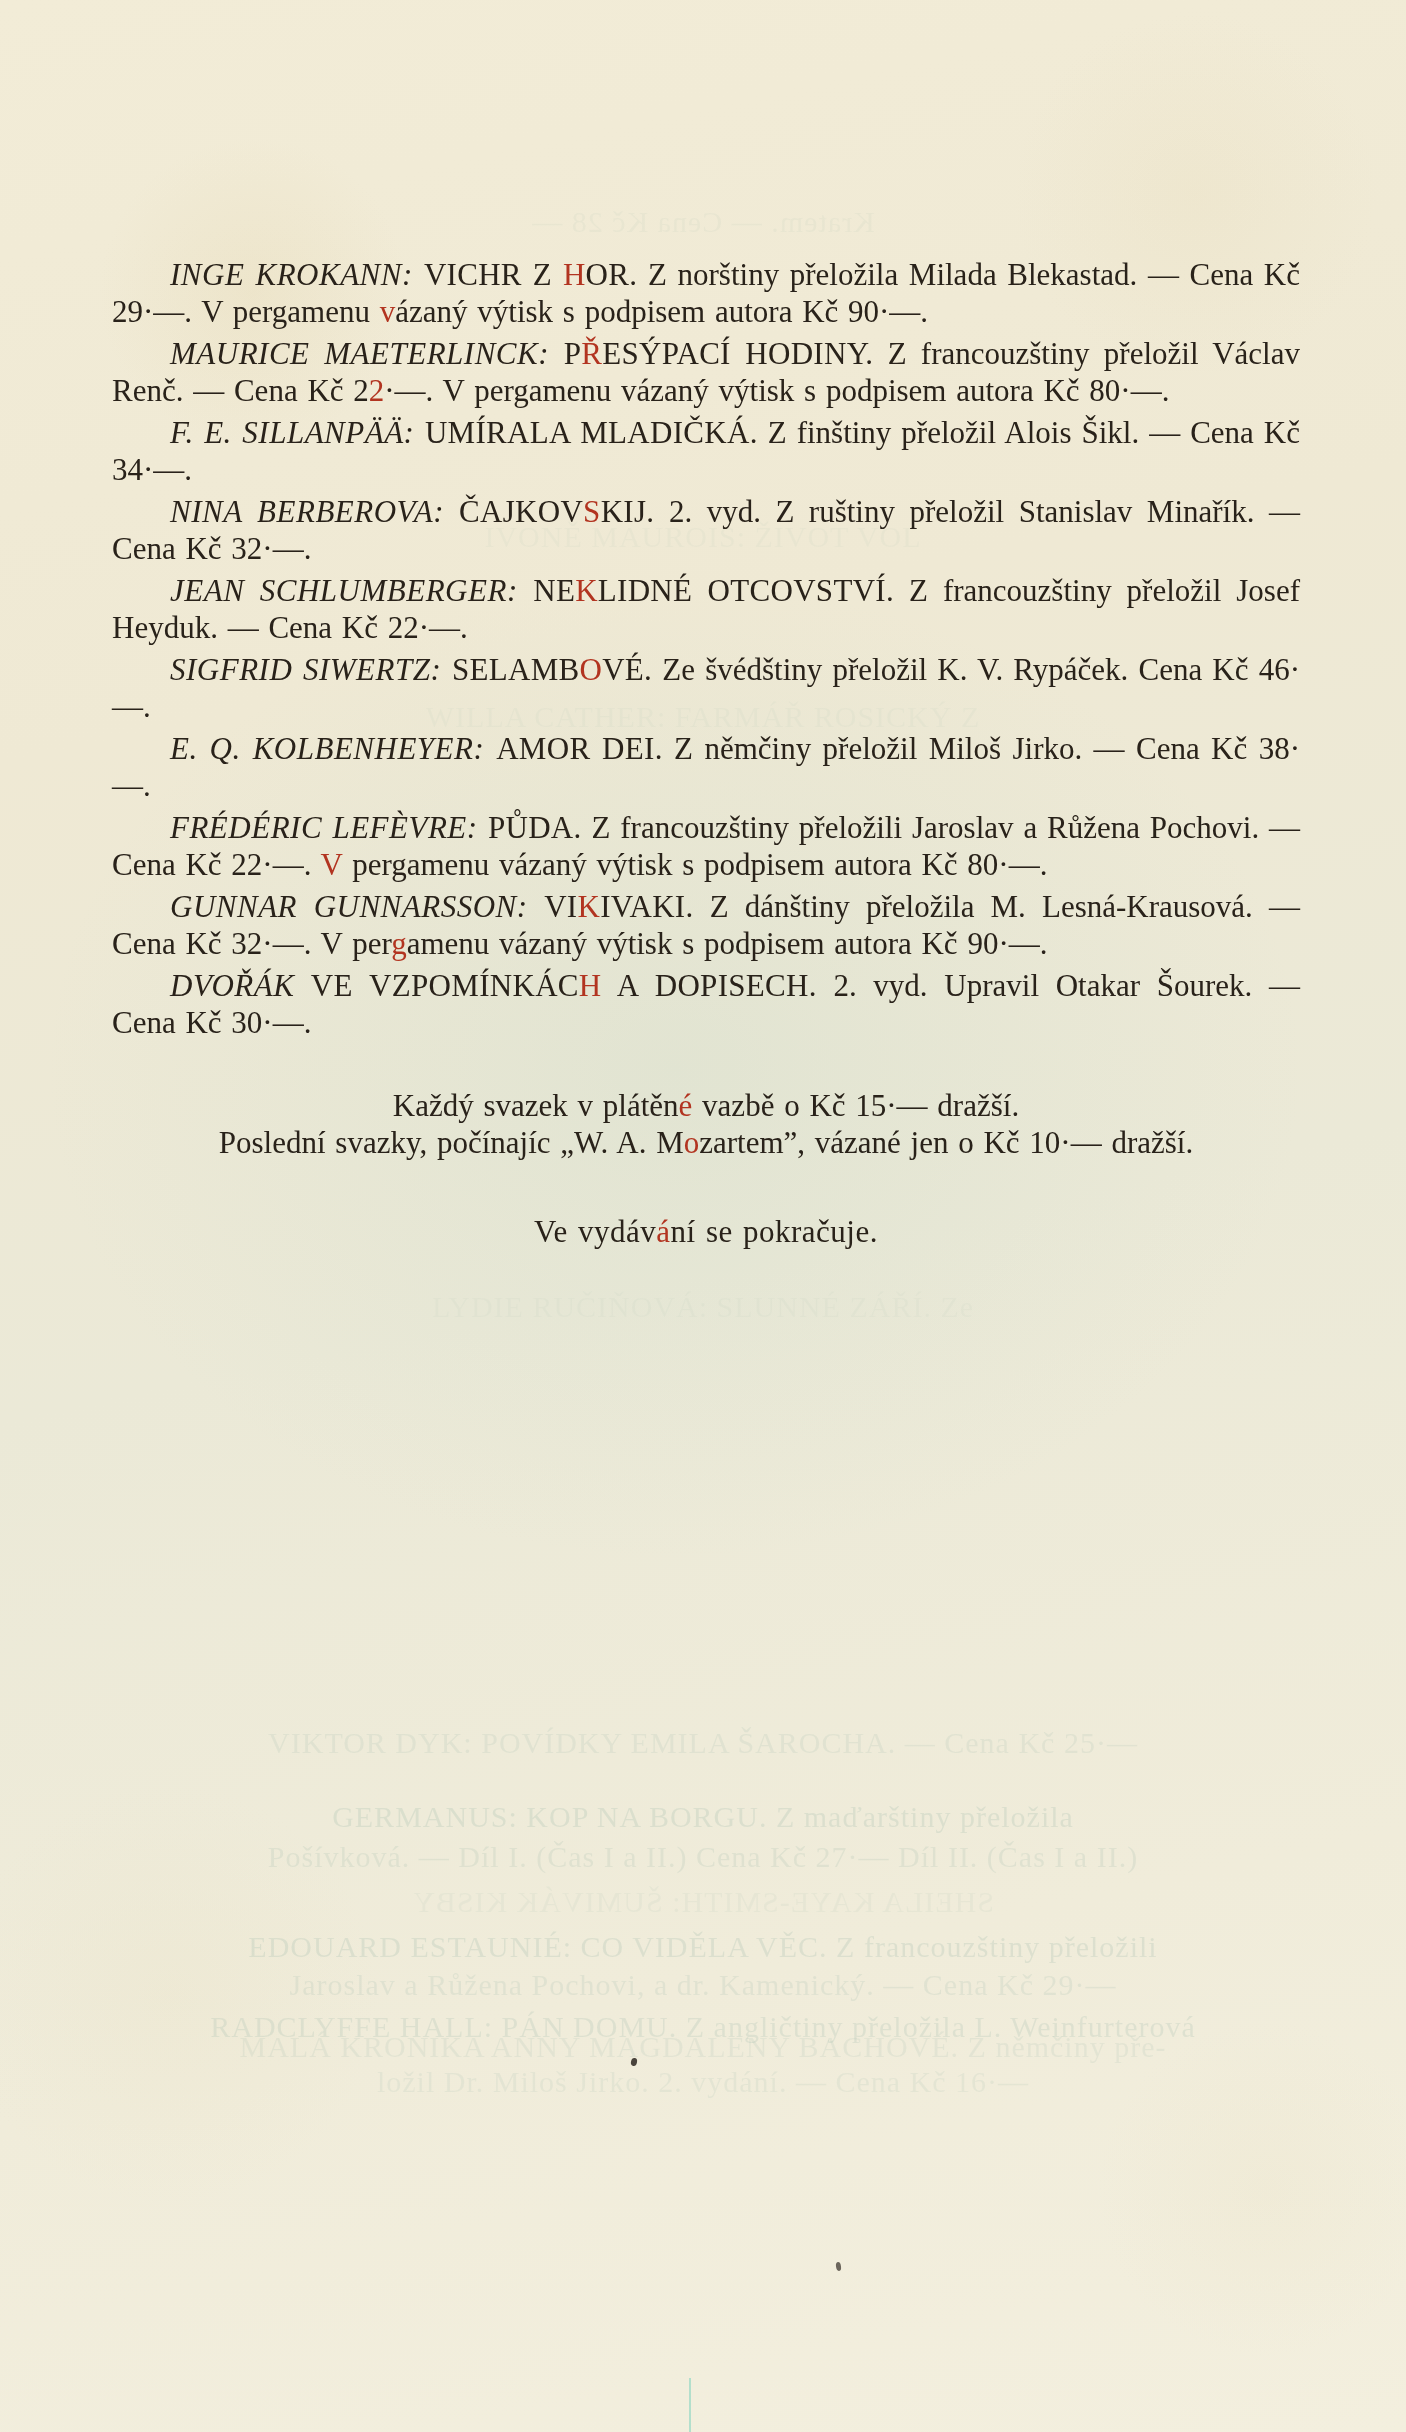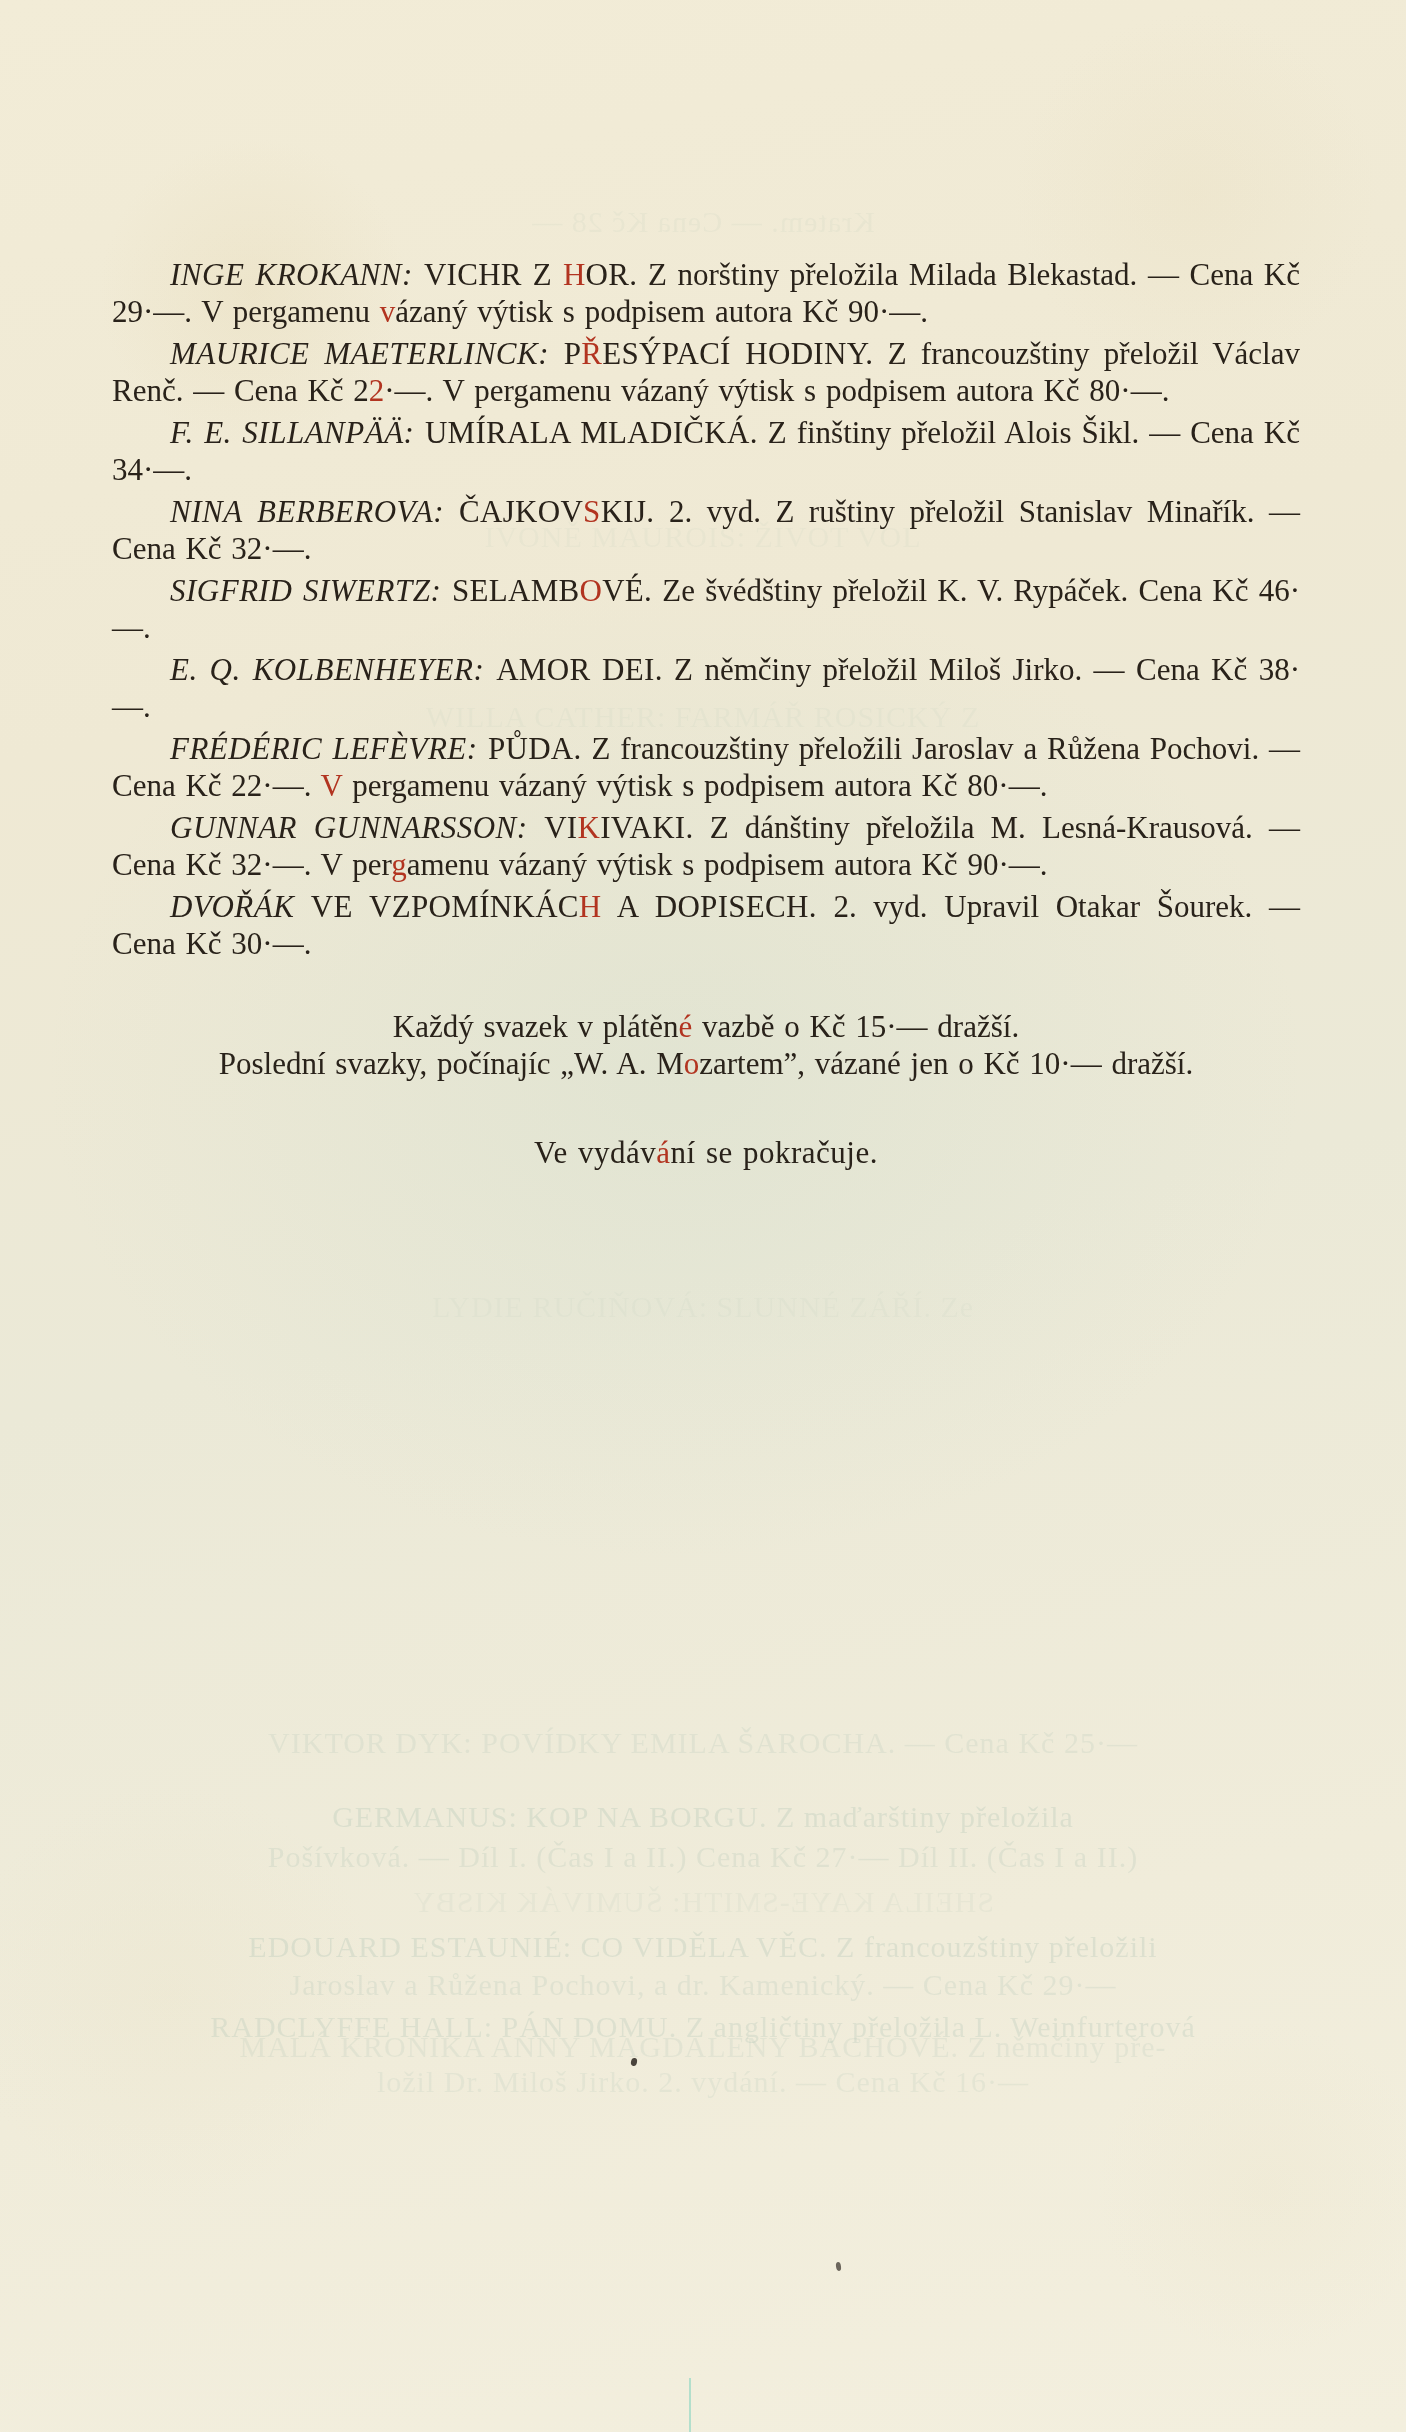--- a/index.html
+++ b/index.html
@@ -83,20 +83,21 @@
       <div class="ghost" style="top: 2030px; opacity: 0.12;">MALÁ KRONIKA ANNY MAGDALENY BACHOVÉ. Z němčiny pře-</div>
       <div class="ghost" style="top: 2065px; opacity: 0.11;">ložil Dr. Miloš Jirko. 2. vydání. — Cena Kč 16·—</div>
     </div>
 
   <div class="text-col">
     <div>
         <p class="entry"><span class="run-author">INGE KROKANN: </span><span class="run-title">VICHR Z </span><span class="run-title run-red">H</span><span class="run-title">OR.</span><span> Z norštiny přeložila Milada Blekastad. — Cena Kč 29·—. V pergamenu </span><span class="run-red">v</span><span>ázaný výtisk s podpisem autora Kč 90·—.</span></p>
         <p class="entry"><span class="run-author">MAURICE MAETERLINCK: </span><span class="run-title">P</span><span class="run-title run-red">Ř</span><span class="run-title">ESÝPACÍ HODINY.</span><span> Z francouzštiny přeložil Václav Renč. — Cena Kč 2</span><span class="run-red">2</span><span>·—. V pergamenu vázaný výtisk s podpisem autora Kč 80·—.</span></p>
         <p class="entry"><span class="run-author">F. E. SILLANPÄÄ: </span><span class="run-title">UMÍRALA MLADIČKÁ.</span><span> Z finštiny přeložil Alois Šikl. — Cena Kč 34·—.</span></p>
         <p class="entry"><span class="run-author">NINA BERBEROVA: </span><span class="run-title">ČAJKOV</span><span class="run-title run-red">S</span><span class="run-title">KIJ.</span><span> 2. vyd. Z ruštiny přeložil Stanislav Minařík. — Cena Kč 32·—.</span></p>
+        <p class="entry"><span class="run-author">JEAN SCHLUMBERGER: </span><span class="run-title">NE</span><span class="run-title run-red">K</span><span class="run-title">LIDNÉ OTCOVSTVÍ.</span><span> Z francouzštiny přeložil Josef Heyduk. — Cena Kč 22·—.</span></p>
         <p class="entry"><span class="run-author">SIGFRID SIWERTZ: </span><span class="run-title">SELAMB</span><span class="run-title run-red">O</span><span class="run-title">VÉ.</span><span> Ze švédštiny přeložil K. V. Rypáček. Cena Kč 46·—.</span></p>
         <p class="entry"><span class="run-author">E. Q. KOLBENHEYER: </span><span class="run-title">AMOR DEI.</span><span> Z němčiny přeložil Miloš Jirko. — Cena Kč 38·—.</span></p>
         <p class="entry"><span class="run-author">FRÉDÉRIC LEFÈVRE: </span><span class="run-title">PŮDA.</span><span> Z francouzštiny přeložili Jaroslav a Růžena Pochovi. — Cena Kč 22·—. </span><span class="run-red">V</span><span> pergamenu vázaný výtisk s podpisem autora Kč 80·—.</span></p>
         <p class="entry"><span class="run-author">GUNNAR GUNNARSSON: </span><span class="run-title">VI</span><span class="run-title run-red">K</span><span class="run-title">IVAKI.</span><span> Z dánštiny přeložila M. Lesná-Krausová. — Cena Kč 32·—. V per</span><span class="run-red">g</span><span>amenu vázaný výtisk s podpisem autora Kč 90·—.</span></p>
         <p class="entry"><span class="run-author">DVOŘÁK</span><span class="run-title"> VE VZPOMÍNKÁC</span><span class="run-title run-red">H</span><span class="run-title"> A DOPISECH.</span><span> 2. vyd. Upravil Otakar Šourek. — Cena Kč 30·—.</span></p>
       </div>
     <div class="notes">
         <p class="note"><span>Každý svazek v plátěn</span><span class="run-red">é</span><span> vazbě o Kč 15·— dražší.</span></p>
         <p class="note"><span>Poslední svazky, počínajíc „W. A. M</span><span class="run-red">o</span><span>zartem”, vázané jen o Kč 10·— dražší.</span></p>
       </div>

